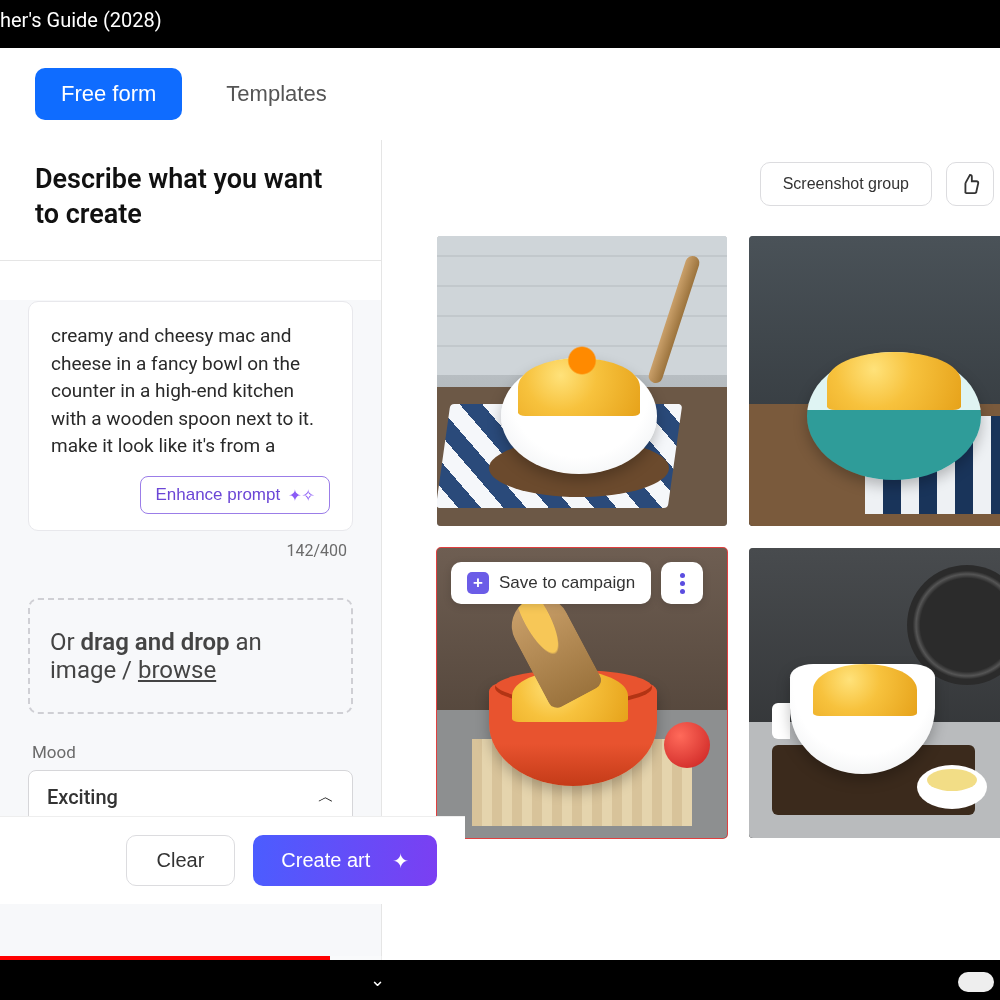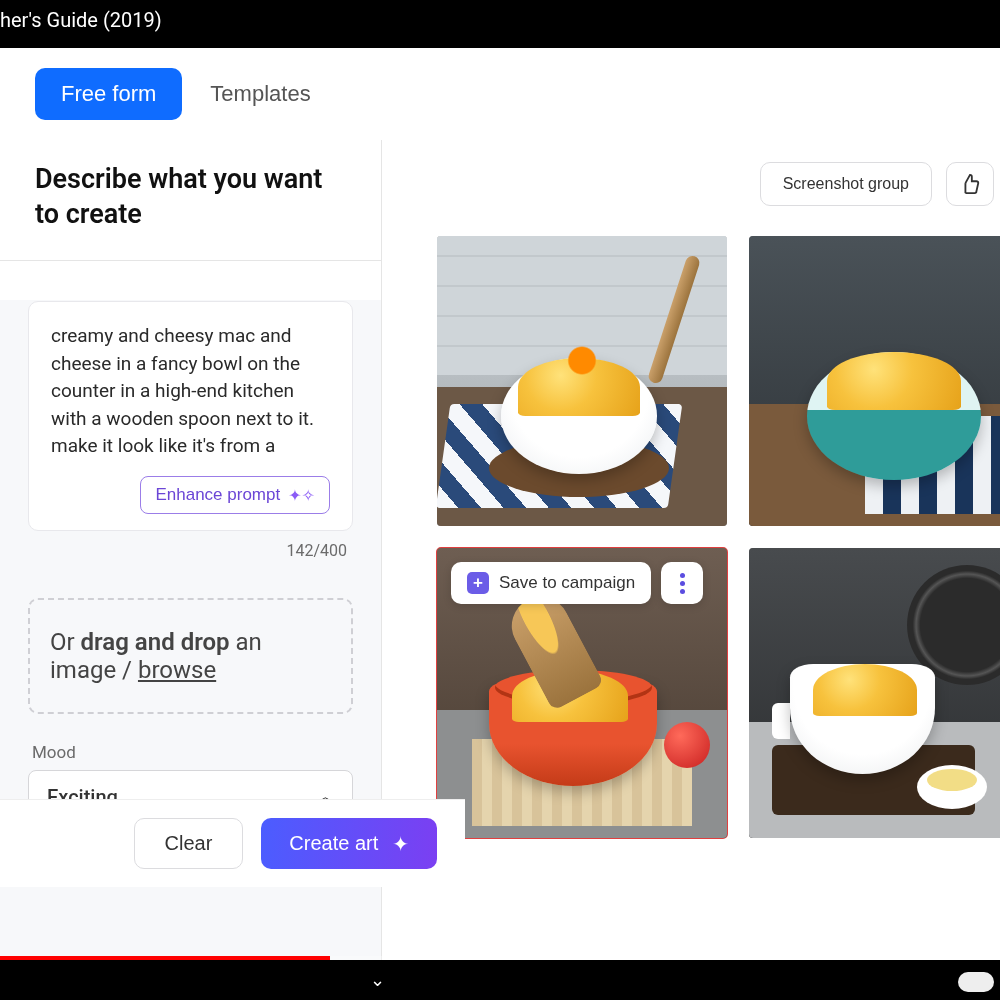--- a/index.html
+++ b/index.html
@@ -17,21 +17,21 @@
   font-size: 20px;
   height: 48px;
 }
 .app-area {
   background: #fff;
   height: 912px;
   position: relative;
 }
 .tabs {
   display: flex;
-  gap: 28px;
+  gap: 44px;
   padding: 20px 0 20px 35px;
   align-items: center;
 }
 .tab-active {
   background: #0f6cff;
   color: #fff;
   padding: 13px 26px;
   border-radius: 10px;
   font-size: 22px;
   font-weight: 500;
@@ -141,21 +141,21 @@
   display: flex;
   justify-content: space-between;
   align-items: center;
   background: #fff;
   cursor: pointer;
 }
 .mood-value { font-size: 20px; color: #333; font-weight: 500; }
 .chevron { font-size: 16px; }
 .action-bar {
   position: absolute;
-  bottom: 73px;
+  bottom: 56px;
   left: 0;
   width: 465px;
   background: #fff;
   padding: 18px 28px;
   display: flex;
   justify-content: flex-end;
   gap: 18px;
   border-top: 1px solid #eee;
 }
 .clear-btn {
@@ -170,21 +170,21 @@
 .create-btn {
   background: linear-gradient(95deg, #4b5dff 0%, #7b3ff2 100%);
   color: #fff;
   border: none;
   border-radius: 10px;
   padding: 13px 28px;
   font-size: 20px;
   font-weight: 500;
   display: inline-flex;
   align-items: center;
-  gap: 14px;
+  gap: 22px;
   cursor: pointer;
 }
 .right-panel {
   flex: 1;
   padding: 22px 0 0 0;
   position: relative;
   overflow: hidden;
 }
 .right-toolbar {
   display: flex;
@@ -370,21 +370,21 @@
 .cc-pill {
   position:absolute; right:6px; bottom:8px;
   width:36px; height:20px; border-radius:10px;
   background:#eee;
 }
 </style>
 </head>
 <body>
 
 <div class="video-title-bar">
-  <span>her's Guide (2019)</span>
+  <span>her's Guide (2028)</span>
 </div>
 
 <div class="app-area">
 
   <div class="tabs">
     <button class="tab-active">Free form</button>
     <button class="tab-inactive">Templates</button>
   </div>
 
   <div class="content-row">

